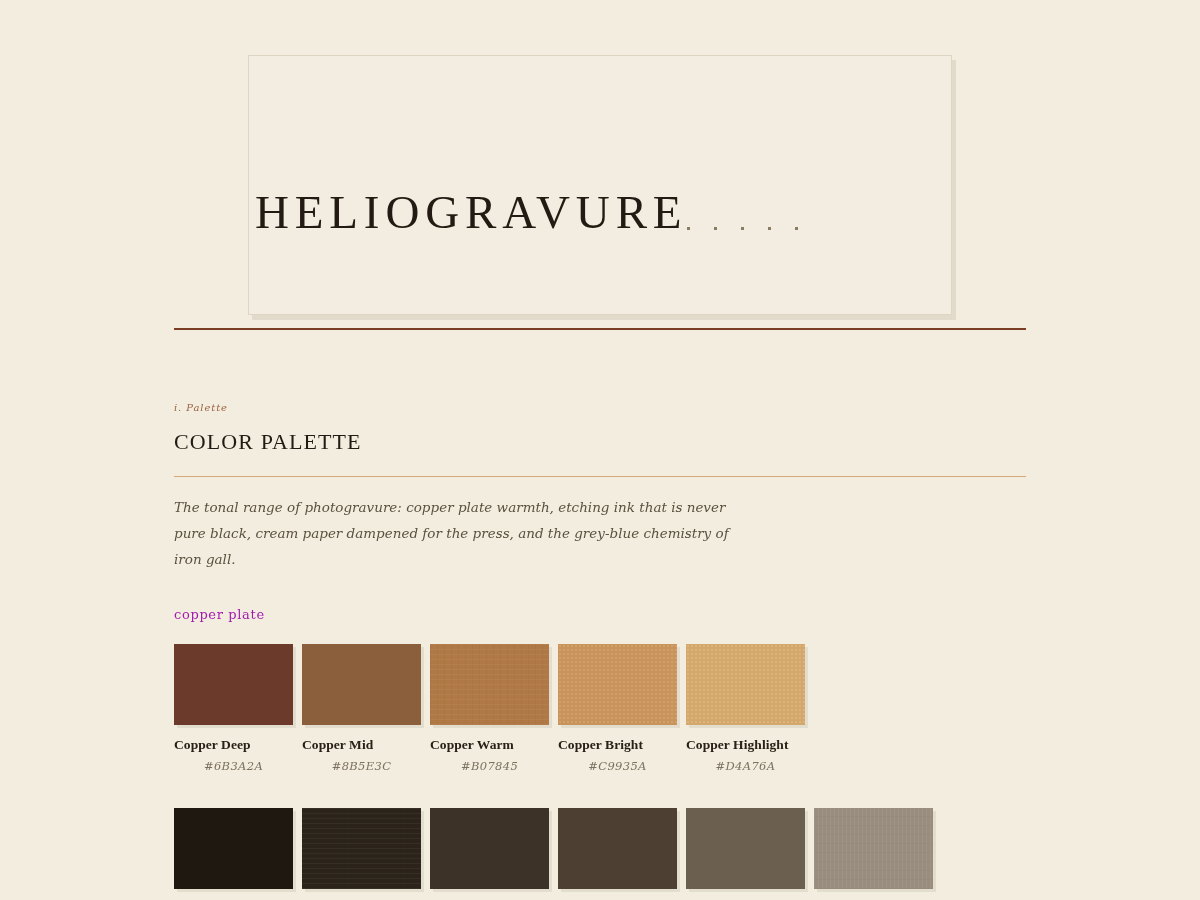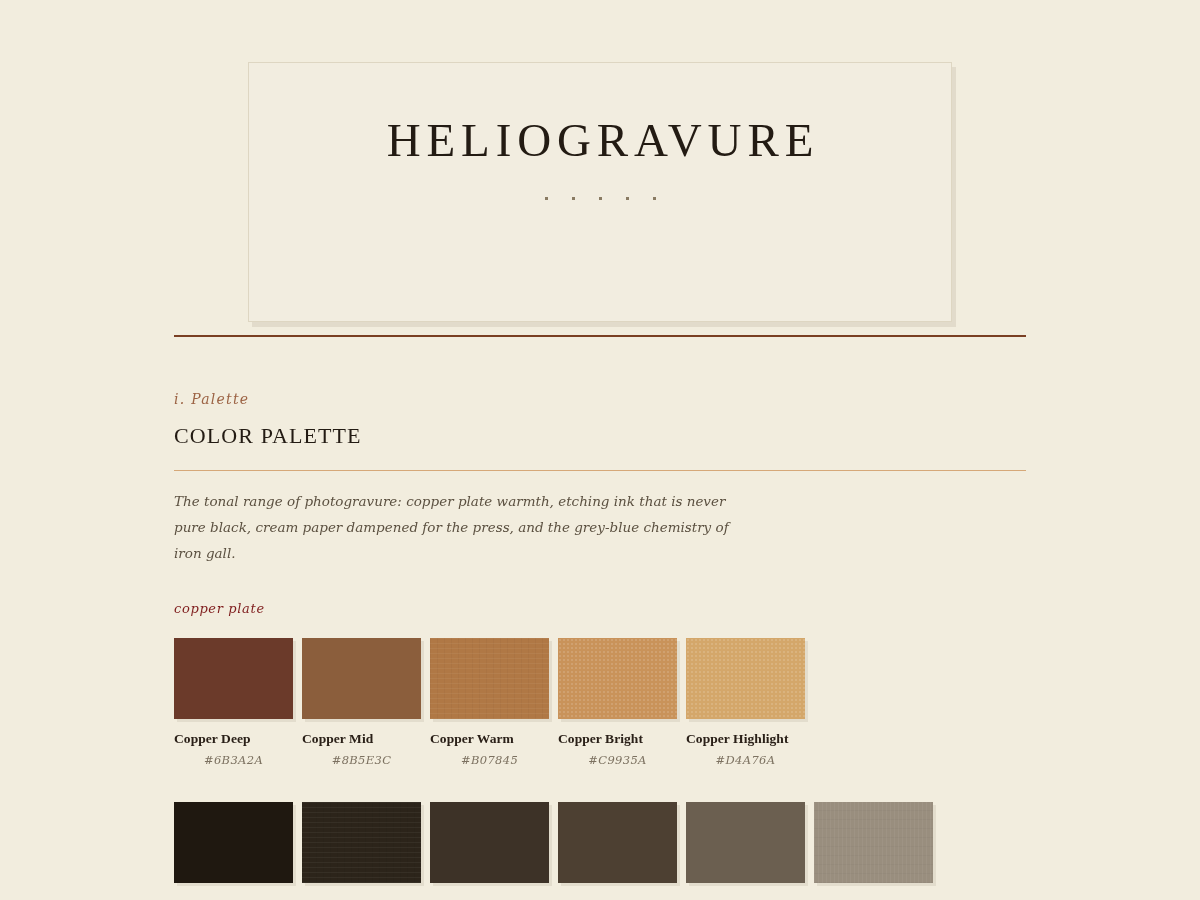--- a/index.html
+++ b/index.html
@@ -24,24 +24,23 @@
     justify-content: center;
   }
 
   .hero-card {
     width: 704px;
     height: 260px;
     background: #F2EDE0;
     border: 1px solid #DED6C2;
     box-shadow: 4px 5px 0 rgba(120, 104, 80, 0.13);
     display: flex;
-    flex-direction: column;
+    flex-direction: row;
     align-items: center;
     padding-top: 54px;
-    margin-top: 7px;
   }
 
   .hero-title {
     font-family: "Liberation Serif", "DejaVu Serif", serif;
     font-size: 47px;
     font-weight: 400;
     letter-spacing: 0.125em;
     color: #231B13;
     line-height: 1;
     text-indent: 0.125em;
@@ -80,23 +79,24 @@
   
   .section {
     width: 852px;
     margin: 0 auto;
     padding-top: 54px;
   }
 
   .eyebrow {
     font-family: "DejaVu Serif", "Liberation Serif", serif;
     font-style: italic;
-    font-size: 14px;
+    font-size: 10px;
     letter-spacing: 0.09em;
     color: #9C6344;
+    margin-top: 18px;
   }
 
   .section-title {
     margin-top: 18px;
     font-size: 22px;
     font-weight: 400;
     letter-spacing: 0.05em;
     color: #231B13;
     line-height: 1;
   }
@@ -114,24 +114,23 @@
     font-size: 13.5px;
     line-height: 26px;
     color: #5B5040;
     max-width: 580px;
   }
 
   
   .group { margin-top: 35px; }
   .group-label {
     font-family: "DejaVu Serif", "Liberation Serif", serif;
-    font-style: italic;
     font-size: 13px;
     letter-spacing: 0.05em;
-    color: #7f1d1d;
+    color: #a21caf;
   }
 
   .swatch-row {
     margin-top: 22px;
     display: grid;
     grid-template-columns: repeat(6, 119px);
     gap: 9px;
   }
 
   .swatch-chip {

